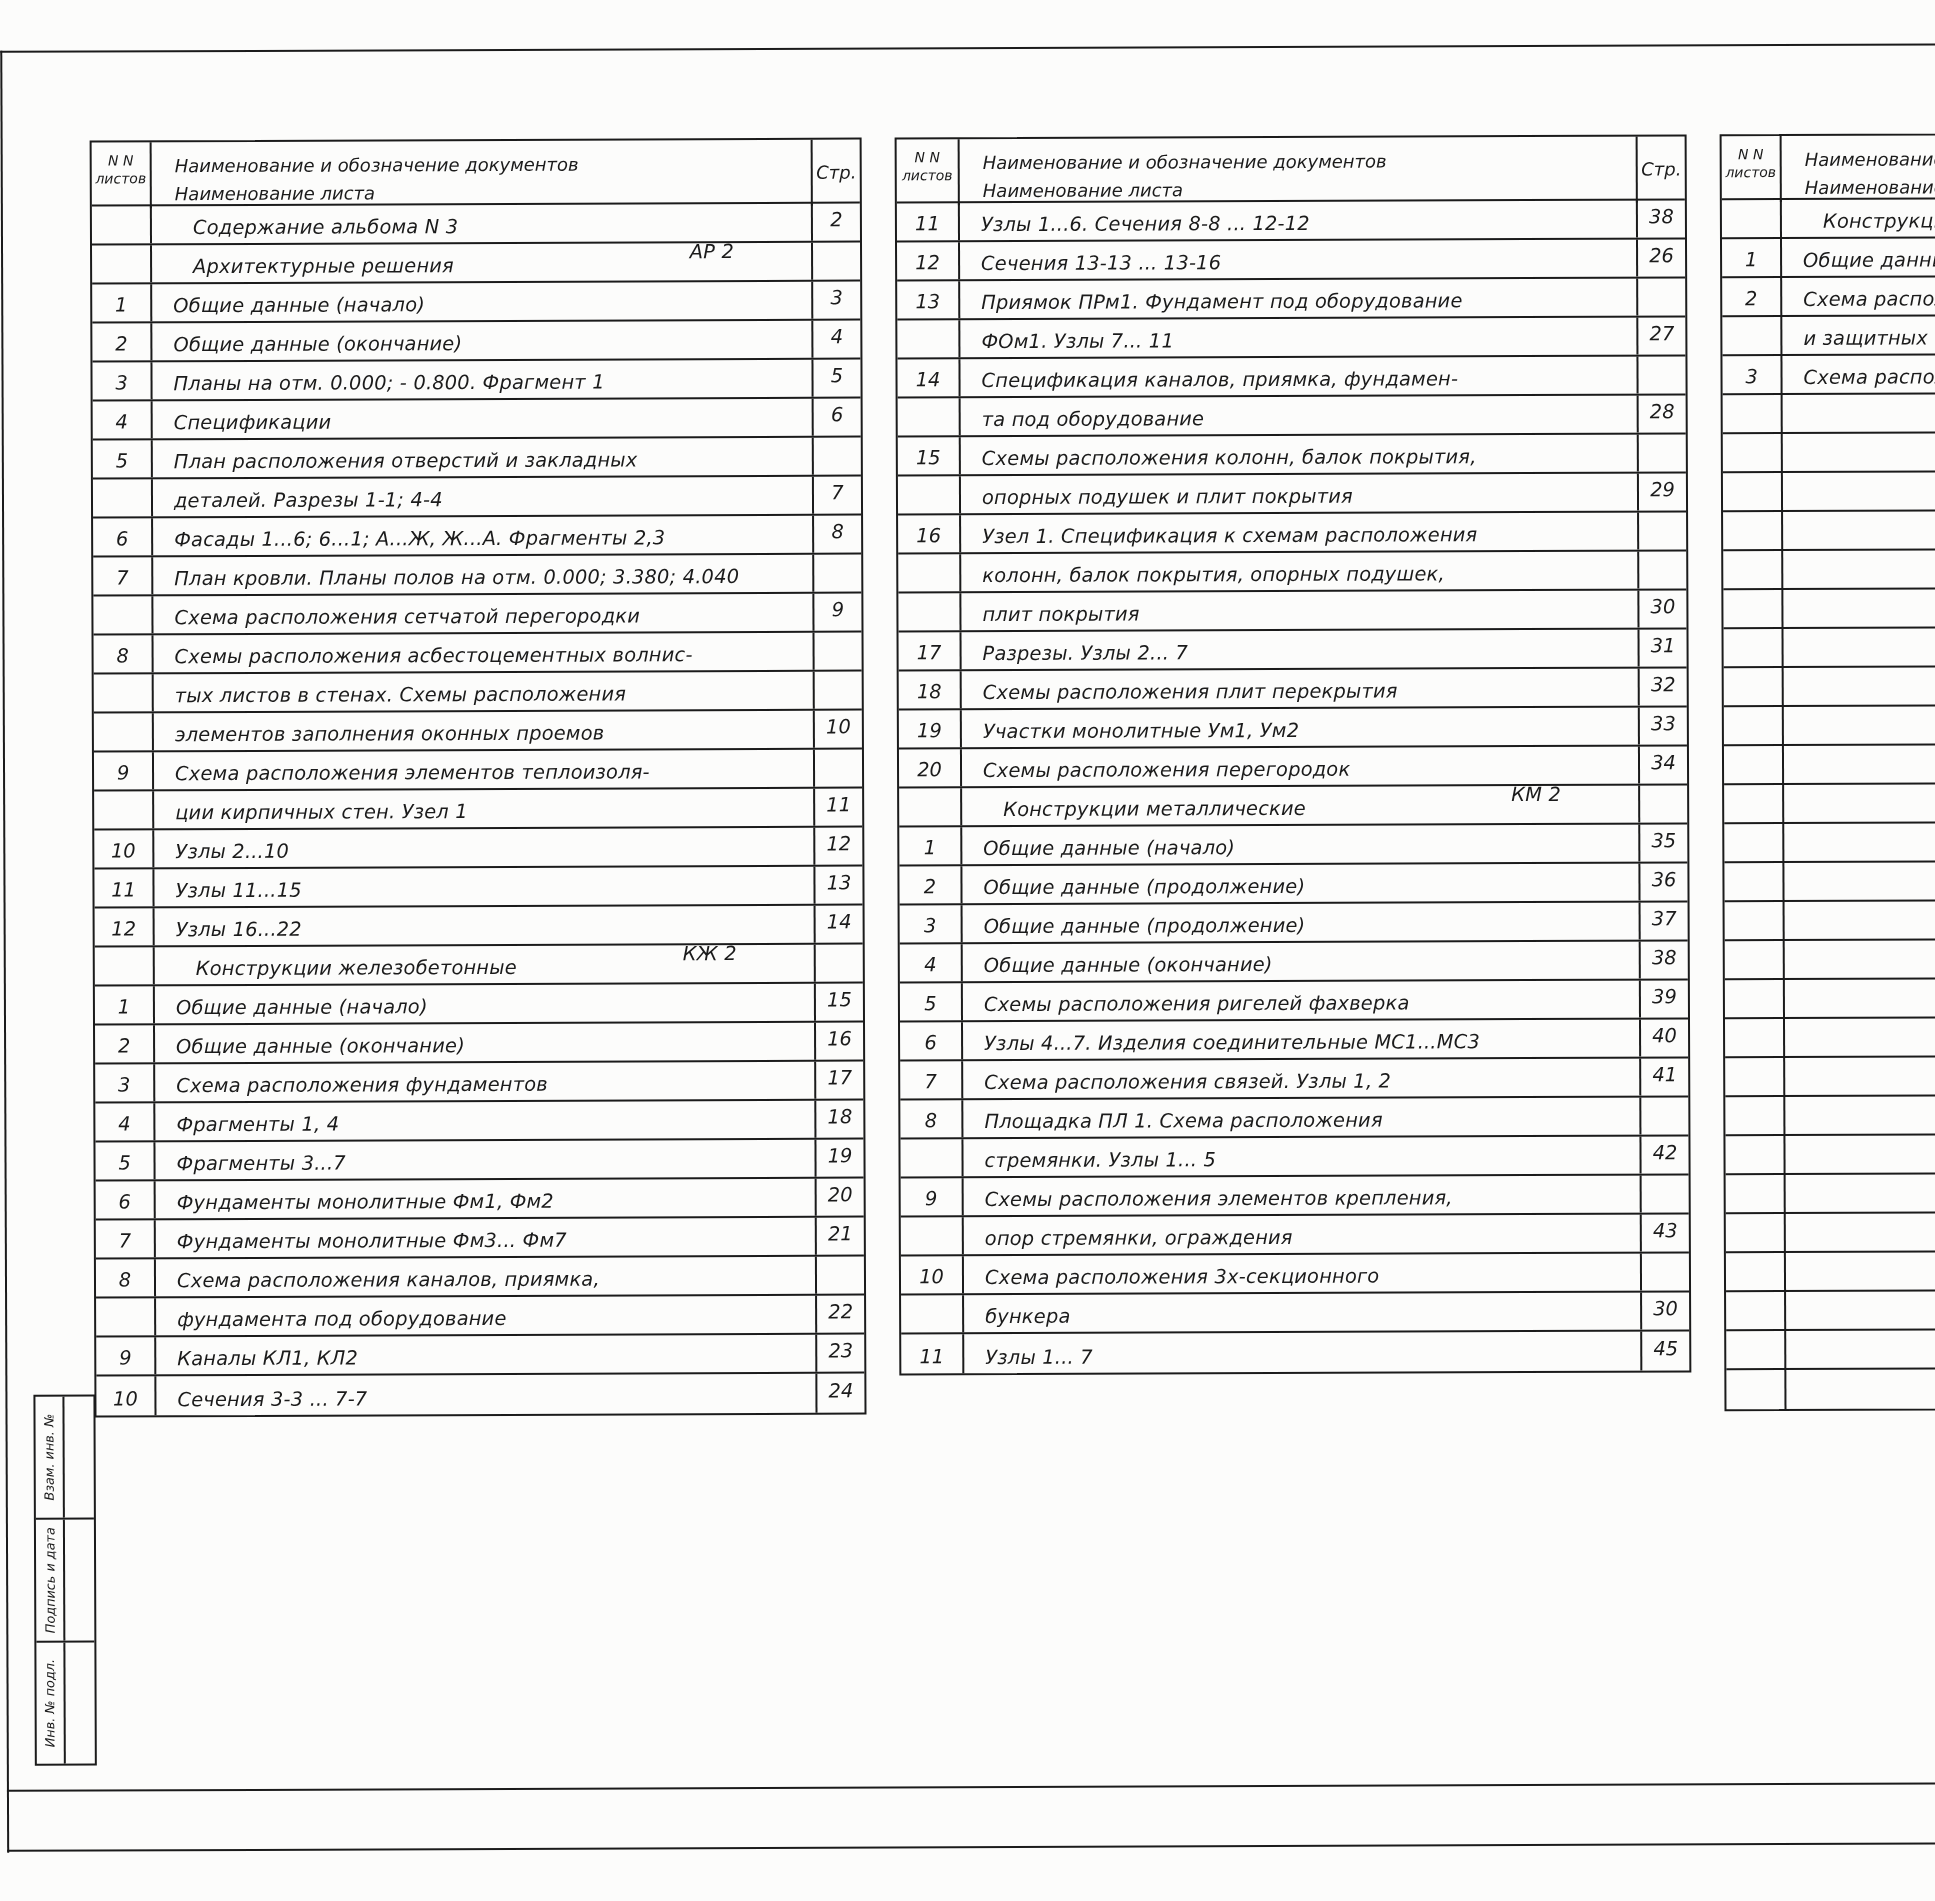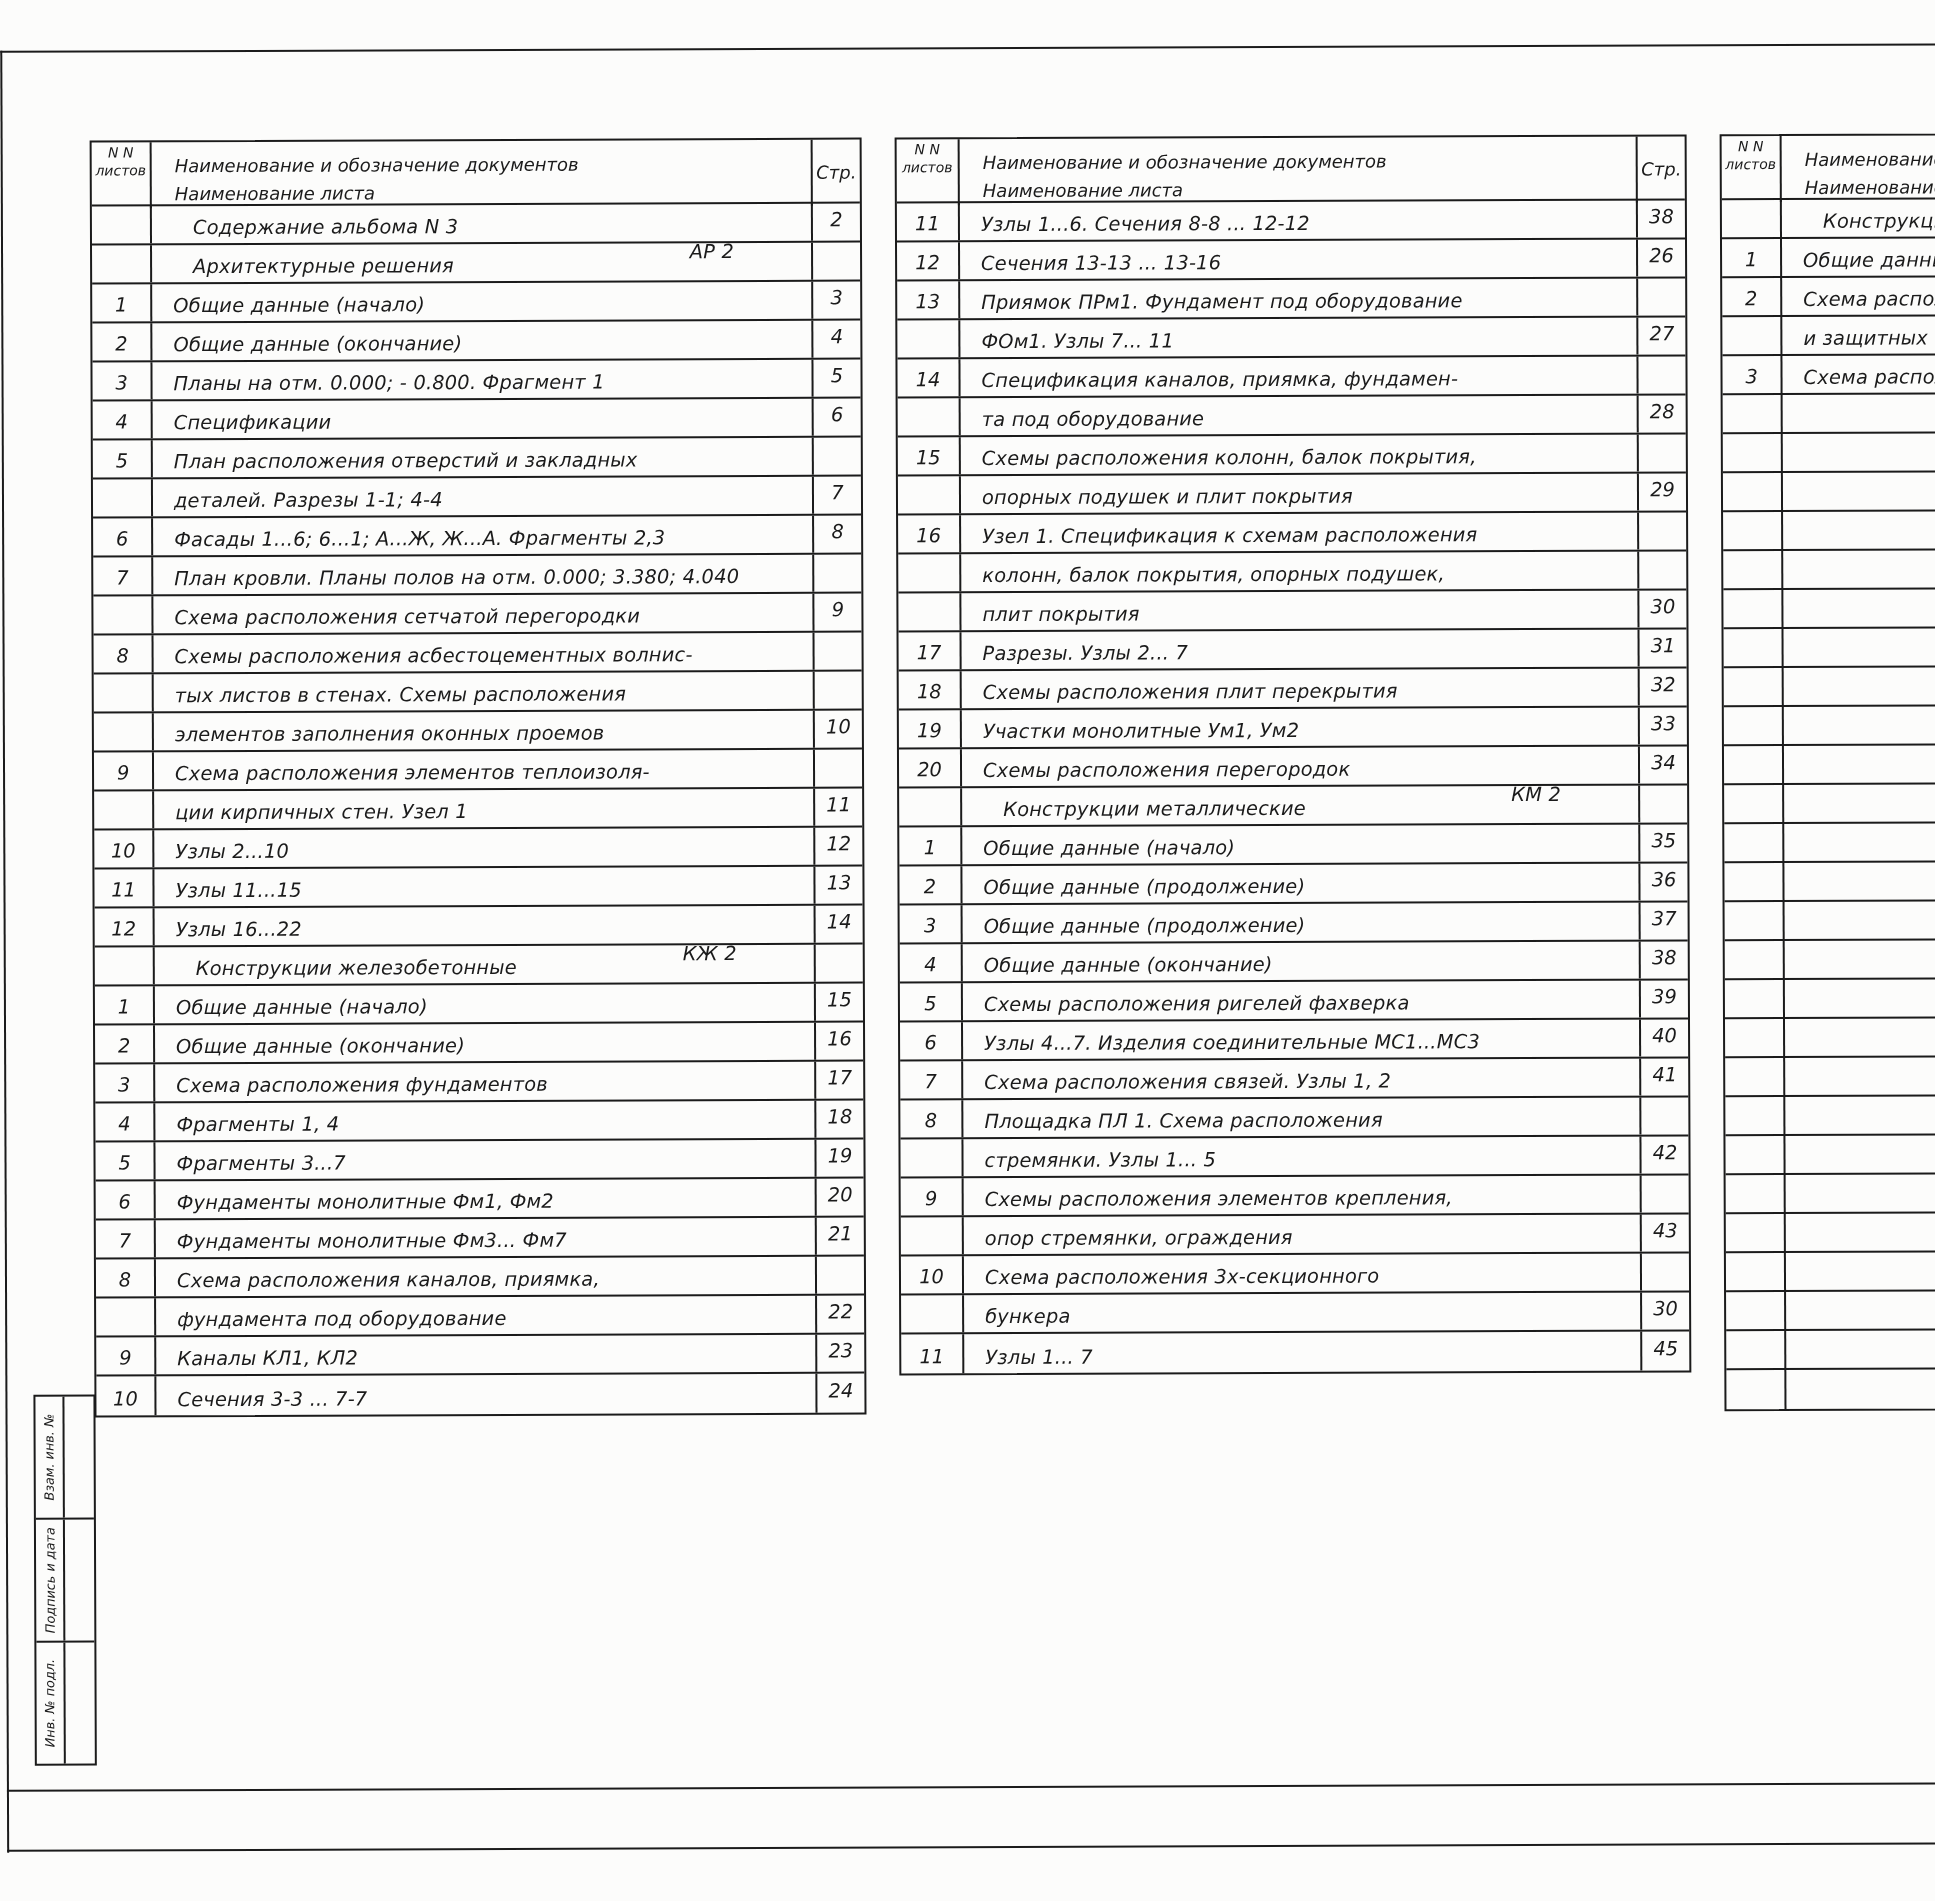--- a/index.html
+++ b/index.html
@@ -13,21 +13,21 @@
   
   .doc-table{position:absolute;top:136px;border:2.7px solid #1b1b1b;box-sizing:border-box;background:transparent;}
   .thead,.row{display:grid;grid-template-columns:var(--cols);box-sizing:border-box;}
   .thead{height:64px;border-bottom:2.7px solid #1b1b1b;}
   .row{height:39px;border-bottom:2.3px solid #1b1b1b;}
   .row:last-child{border-bottom:none;}
   .c{position:relative;border-right:2.3px solid #1b1b1b;box-sizing:border-box;min-width:0;}
   .c:last-child{border-right:none;}
 
   .h-num{display:flex;flex-direction:column;align-items:center;justify-content:flex-start;
-    padding-top:2px;font-size:14px;line-height:1.25;text-align:center;}
+    padding-top:10px;font-size:14px;line-height:1.25;text-align:center;}
   .h-name{padding:10px 0 0 23px;font-size:18px;line-height:1.55;white-space:nowrap;}
   .h-page{display:flex;align-items:center;justify-content:center;font-size:18px;}
 
   .c-num{display:flex;align-items:flex-end;justify-content:center;padding-bottom:5.4px;font-size:19.4px;}
   .c-name{display:flex;align-items:flex-end;padding:0 0 3.9px 21px;font-size:19.4px;letter-spacing:0.2px;white-space:nowrap;}
   .row.section .c-name,.row.indent .c-name{padding-left:41px;}
   .c-name .code{position:absolute;right:77px;bottom:17px;}
   .c-page{display:flex;align-items:center;justify-content:center;font-size:19.4px;transform:translateY(-2.3px);}
 
   

